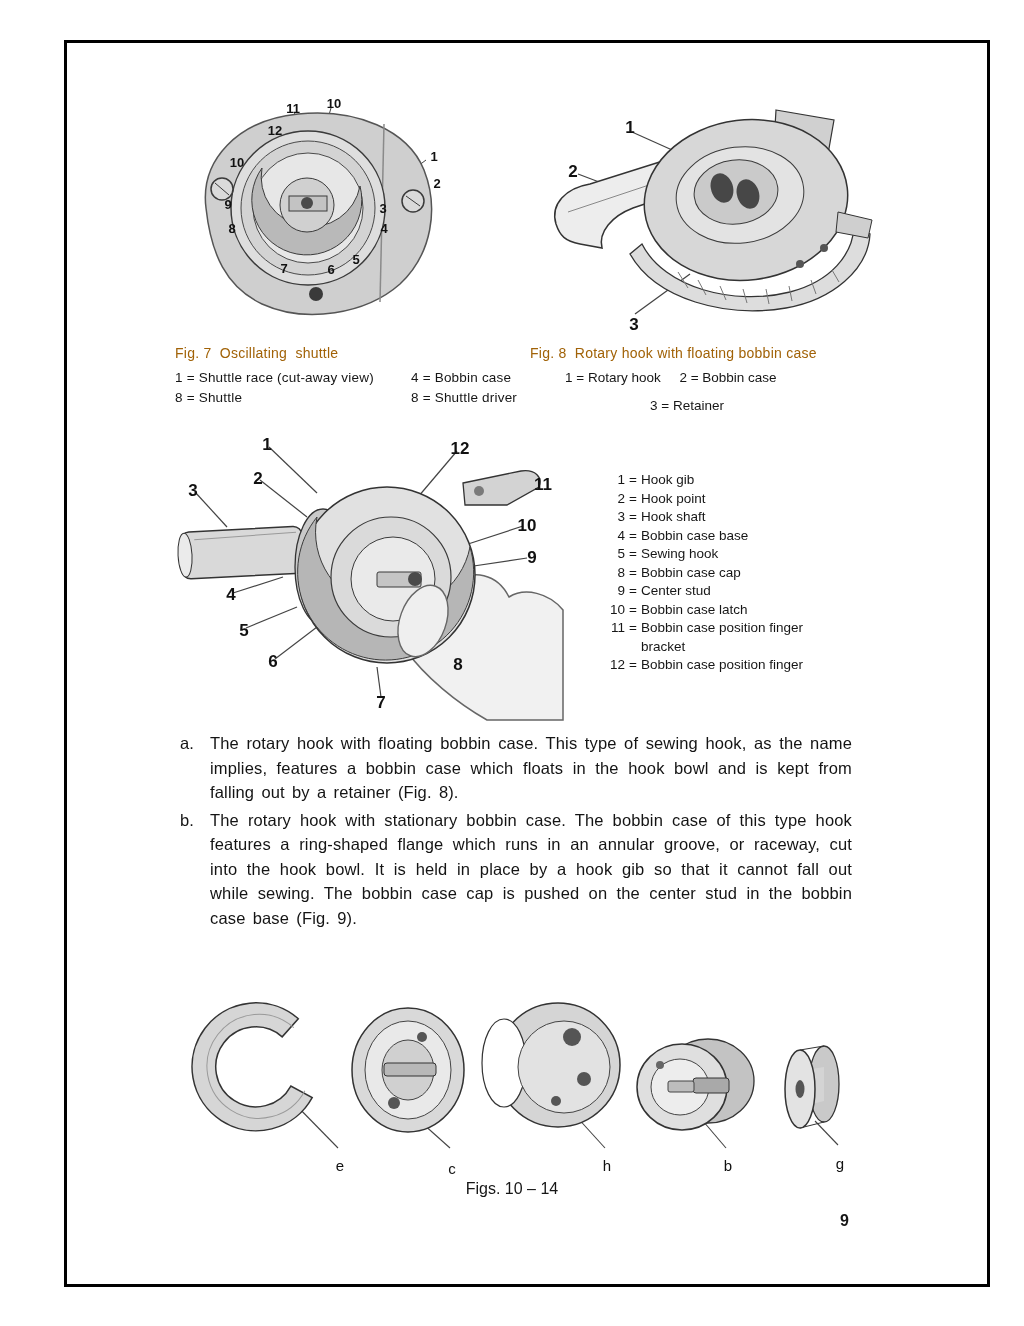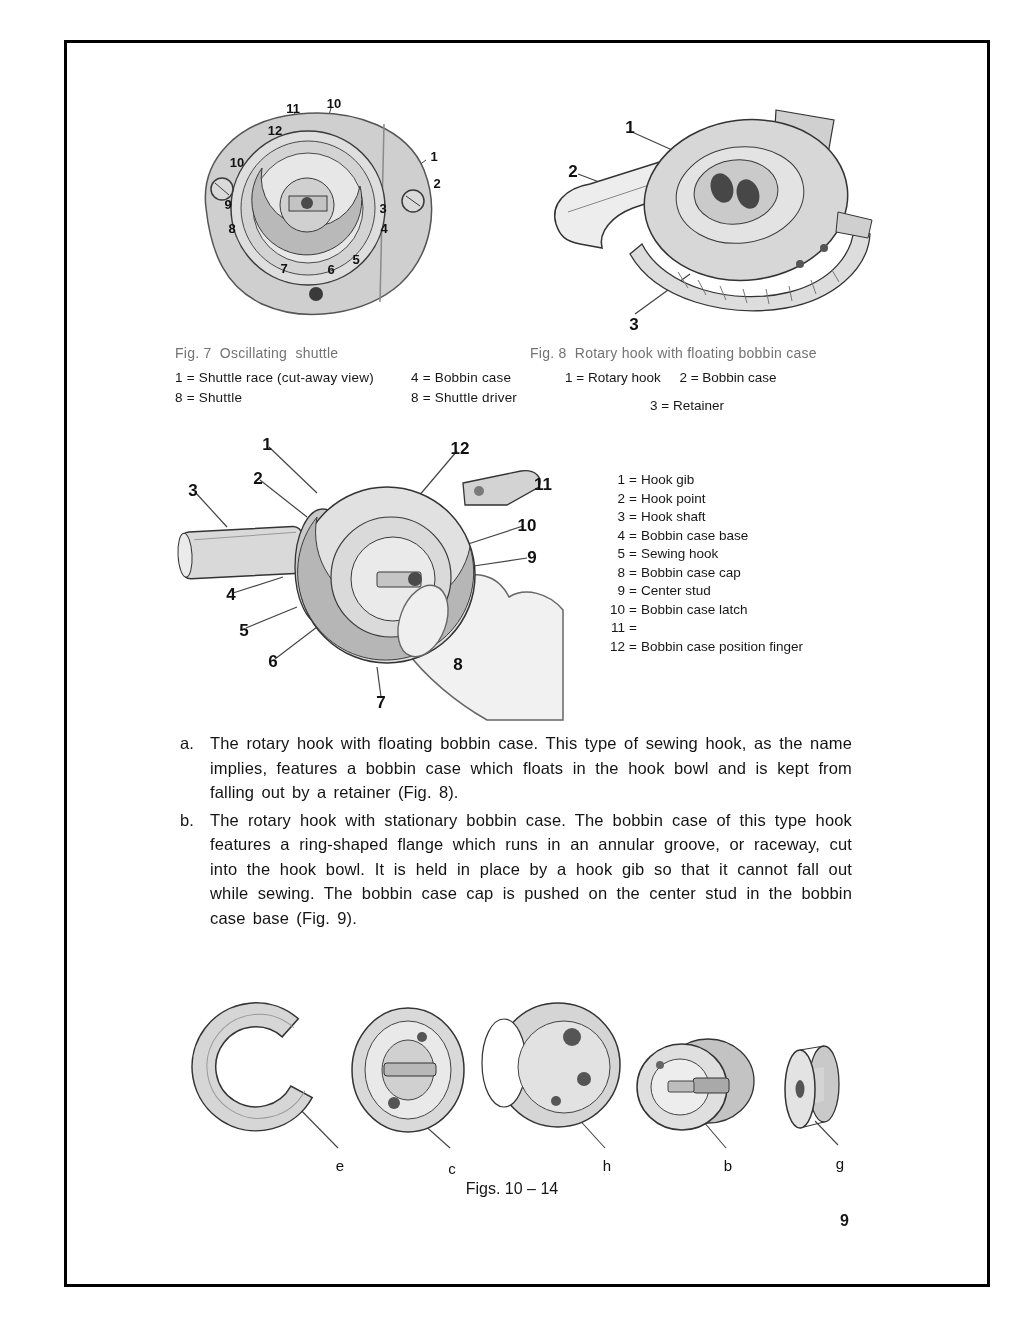--- a/index.html
+++ b/index.html
@@ -18,21 +18,21 @@
   }
   .fig { position:absolute; }
   .callout {
     position:absolute; transform:translate(-50%,-50%);
     font-weight:bold; color:#111; line-height:1;
   }
   .co13 { font-size:13px; }
   .co17 { font-size:17px; }
   .caption {
     position:absolute; font-size:14px; letter-spacing:0.25px;
-    white-space:pre-wrap; color:#737373;
+    white-space:pre-wrap; color:#a16207;
   }
   .legend { position:absolute; font-size:13.5px; letter-spacing:0.2px; }
   .legend .lrow { display:flex; line-height:20px; white-space:pre-wrap; }
   .legend .c1 { width:236px; }
   .legend8 { position:absolute; font-size:13.5px; line-height:20px; white-space:pre-wrap; }
   .fig9-text { position:absolute; left:595px; top:456px; width:350px; }
   .fig9-caption {
     font-size:14px; line-height:18px; white-space:pre-wrap;
     padding-left:56px; text-indent:-56px; width:300px; letter-spacing:0.25px;
   }
@@ -253,20 +253,21 @@
           <span class="lbl">Center stud</span>
         </div>
       <div class="row">
           <span class="num">10</span>
           <span class="eq">=</span>
           <span class="lbl">Bobbin case latch</span>
         </div>
       <div class="row">
           <span class="num">11</span>
           <span class="eq">=</span>
+          <span class="lbl">Bobbin case position finger bracket</span>
         </div>
       <div class="row">
           <span class="num">12</span>
           <span class="eq">=</span>
           <span class="lbl">Bobbin case position finger</span>
         </div>
     </div>
   </div>
 
   <div class="body-text">

